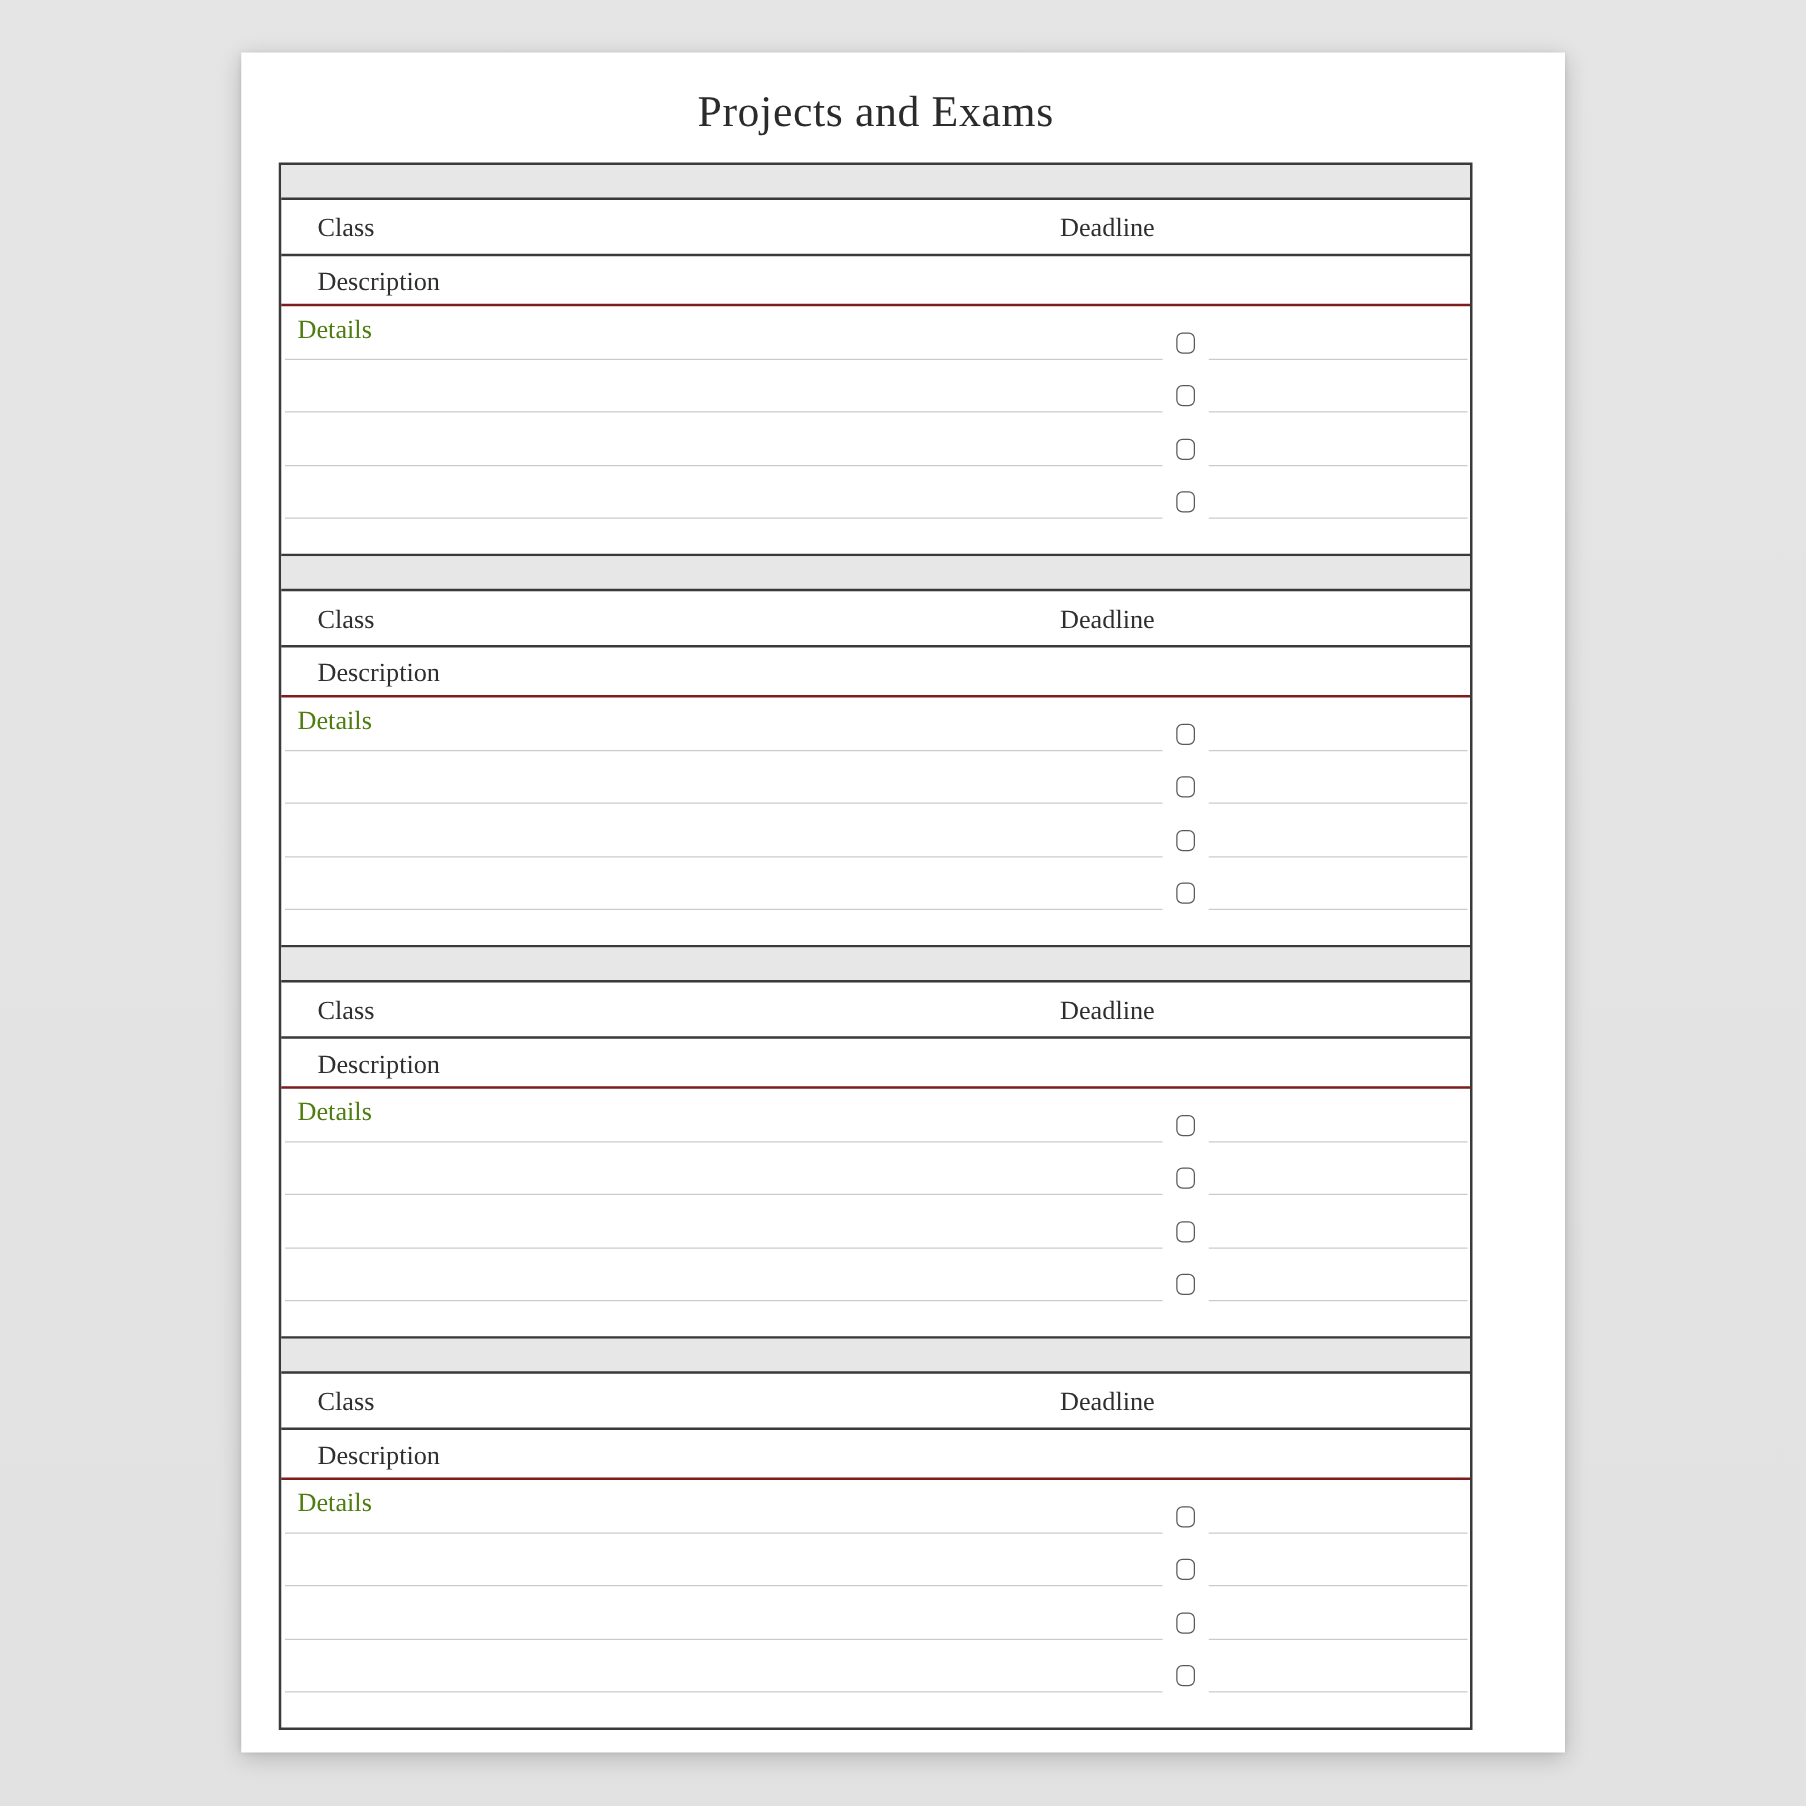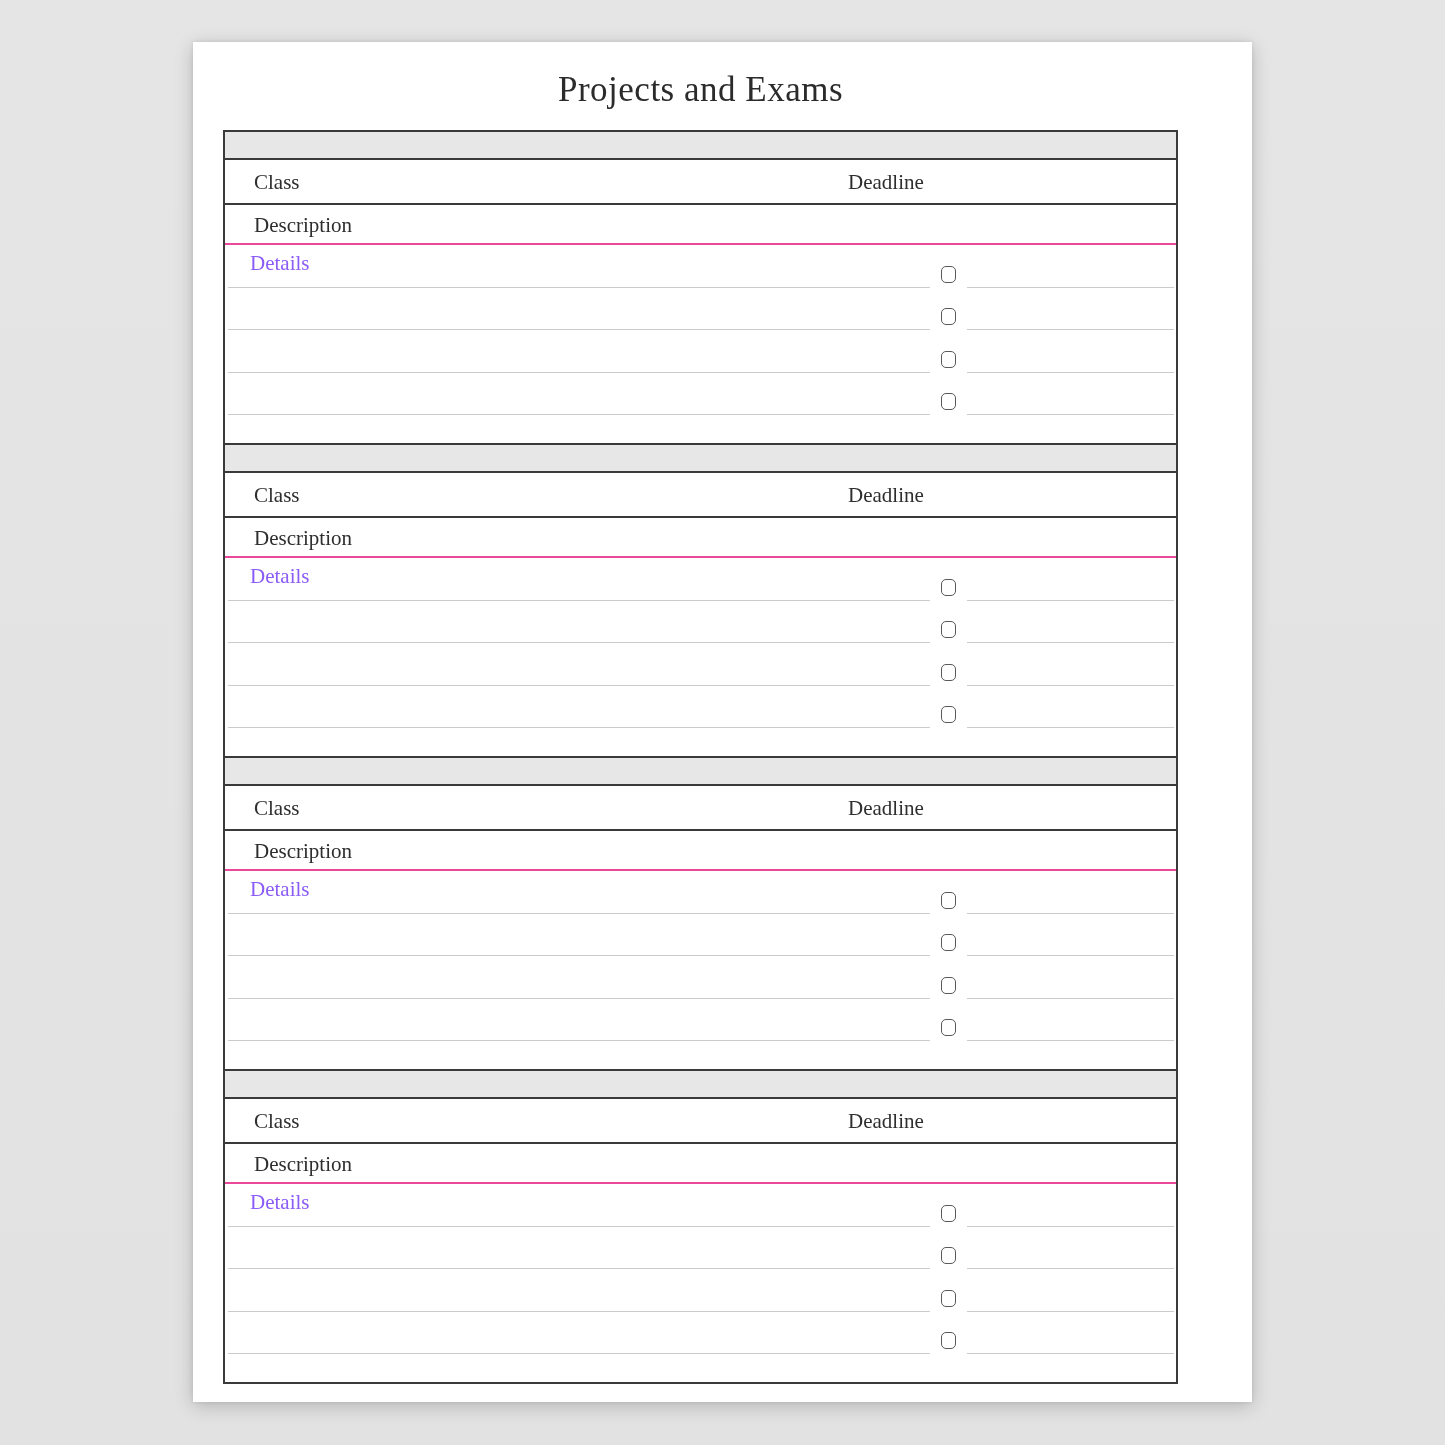--- a/index.html
+++ b/index.html
@@ -59,38 +59,38 @@
     padding-left: 16px;
   }
   .row-class {
     height: 43px;
     line-height: 44px;
     border-bottom: 2px solid #3a3a3a;
   }
   .row-desc {
     height: 38px;
     line-height: 40px;
-    border-bottom: 2px solid #ec4899;
+    border-bottom: 2px solid #7f1d1d;
   }
   .lbl { margin-left: 13px; }
   .deadline-lbl {
     position: absolute;
     left: 623px;
     margin-left: 0;
   }
   .detail-row {
     position: relative;
     height: 42.5px;
   }
   .details-lbl {
     position: absolute;
-    left: 25px;
+    left: 13px;
     top: 6px;
     font-size: 21px;
-    color: #8b5cf6;
+    color: #4d7c0f;
   }
   .line-left {
     position: absolute;
     left: 3px;
     bottom: 0;
     width: 702px;
     height: 0;
     border-bottom: 1.5px solid #cbcbcb;
   }
   .line-right {

